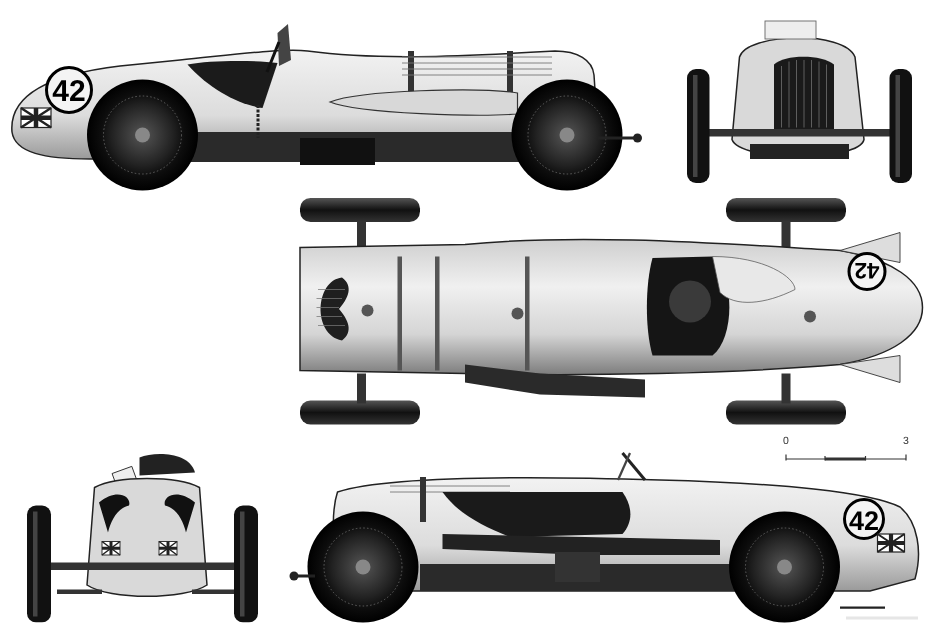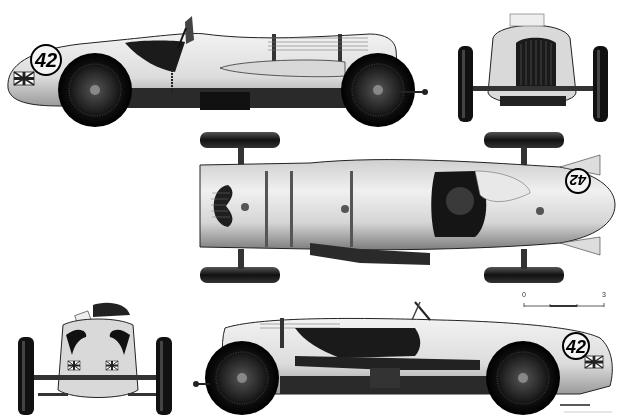--- a/index.html
+++ b/index.html
@@ -1,17 +1,17 @@
 <!DOCTYPE html>
 <html><head>
 <meta charset="utf-8">
 <style>
   html,body{margin:0;padding:0;background:#ffffff;}
   body{width:620px;height:417px;position:relative;overflow:hidden;font-family:"Liberation Sans",sans-serif;}
-  .view{position:absolute;font-style:italic;}
+  .view{position:absolute;}
   svg{display:block;}
   .num{font-family:"Liberation Sans",sans-serif;font-weight:bold;}
   .scale-label{position:absolute;font-size:7px;color:#333;font-family:"Liberation Sans",sans-serif;}
   .watermark{position:absolute;right:8px;bottom:4px;font-size:4px;color:#cfcfcf;letter-spacing:0.2px;}
 </style>
 </head>
 <body>
 
 <div class="view" style="left:0;top:10px;width:440px;height:120px;">
   <svg width="440" height="120" viewBox="0 0 440 120">

